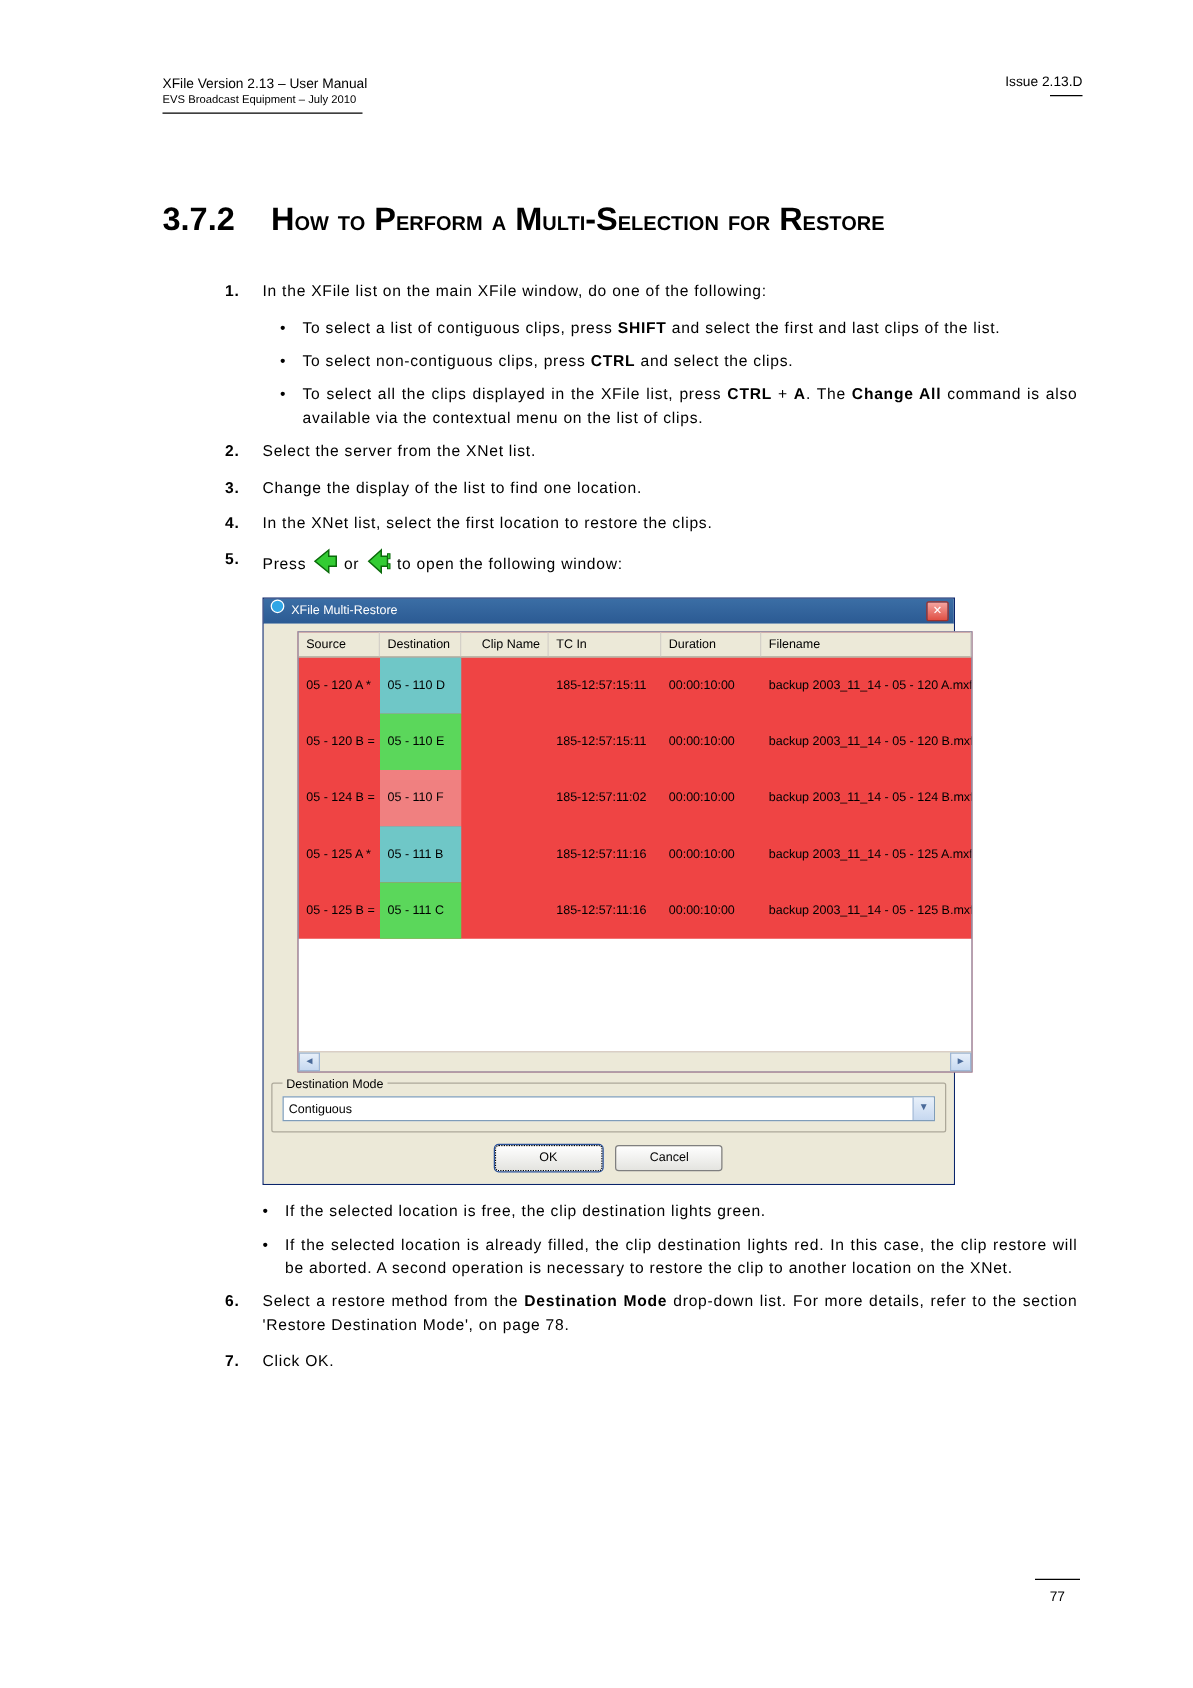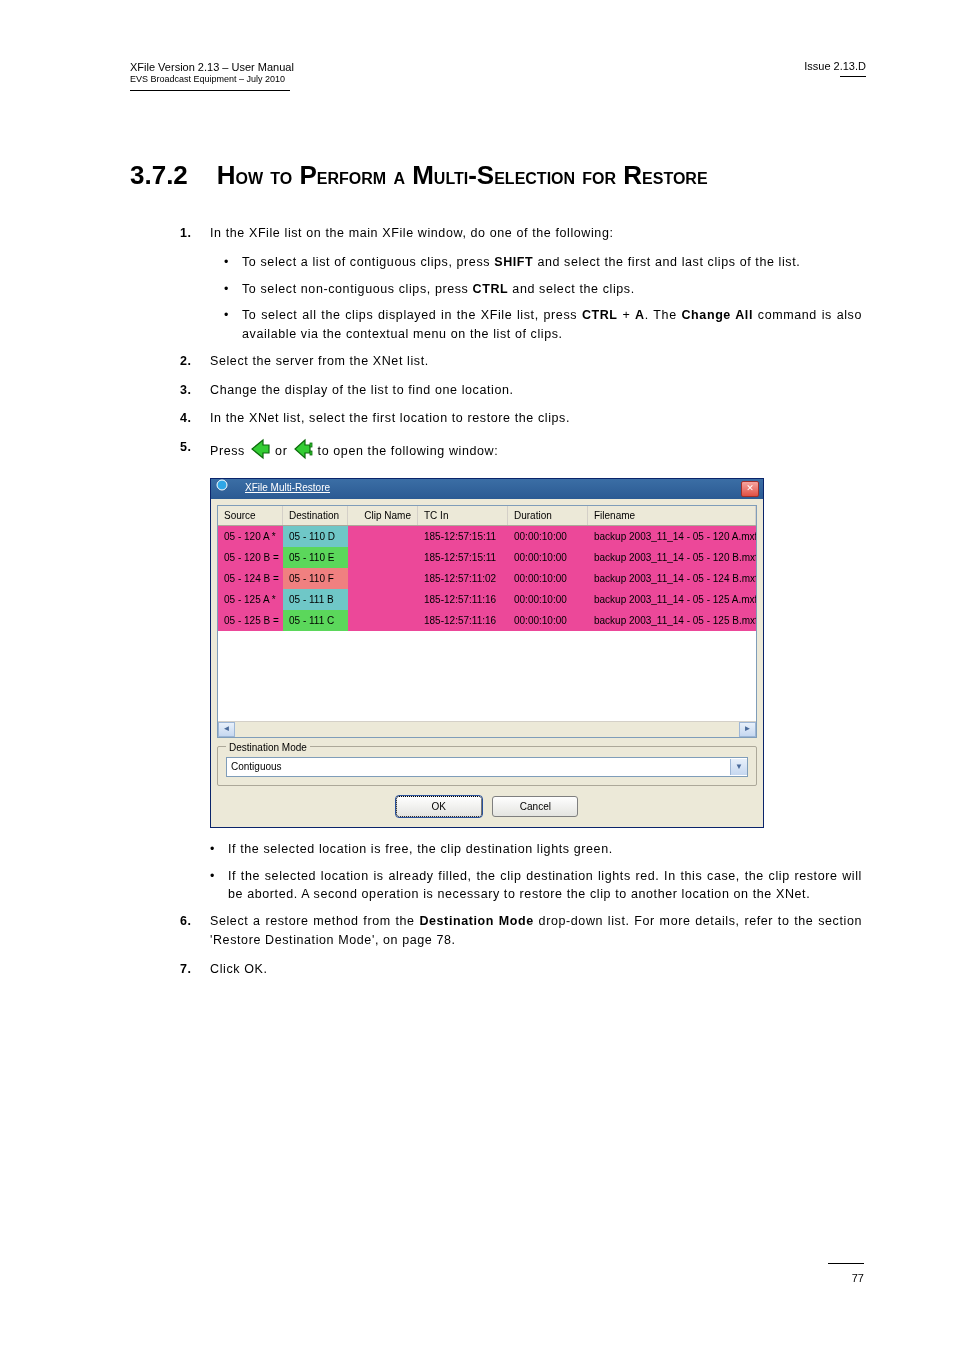--- a/index.html
+++ b/index.html
@@ -92,56 +92,57 @@
   .dlg-title {
     background: linear-gradient(#3b6ea5, #2b5a93);
     color: #fff;
     height: 20px;
     line-height: 20px;
     padding: 0 4px;
     display: flex;
     justify-content: space-between;
     align-items: center;
   }
-  .dlg-title .tleft { display: flex; gap: 16px; text-decoration: underline; }
+  .dlg-title .tleft { display: flex; align-items: center; gap: 4px; }
   .dlg-title .closebtn {
     width: 16px; height: 14px;
     background: linear-gradient(#f5a5a0, #e05044);
     border: 1px solid #a0302a;
     border-radius: 2px;
     color: #fff;
     font-size: 9px;
     text-align: center;
     line-height: 12px;
   }
   .dlg-body { background: #ece9d8; padding: 6px 6px 10px 6px; }
   .tbl {
-    background: #ec4899;
+    background: #ef4444;
     border: 1px solid #7f9db9;
     width: 100%;
     box-sizing: border-box;
+    margin-left: 21px;
   }
   .tbl .hdrrow {
     display: flex;
     background: #ece9d8;
     border-bottom: 1px solid #aca899;
     font-size: 10px;
   }
   .tbl .hdrrow .hc {
     padding: 2px 6px;
     border-right: 1px solid #d4d0c8;
     box-sizing: border-box;
   }
   .tbl .datarow {
     display: flex;
     font-size: 10px;
     line-height: 13px;
   }
   .tbl .datarow .c {
-    padding: 4px 6px;
+    padding: 16px 6px;
     box-sizing: border-box;
     white-space: nowrap;
     overflow: hidden;
   }
   .c-src   { width: 65px; }
   .c-dest  { width: 65px; }
   .c-clip  { width: 70px; text-align: right; }
   .c-tcin  { width: 90px; }
   .c-dur   { width: 80px; }
   .c-file  { flex: 1; }
@@ -176,21 +177,20 @@
     left: 8px;
     background: #ece9d8;
     padding: 0 3px;
     font-size: 10px;
   }
   .dropdown {
     display: flex;
     border: 1px solid #7f9db9;
     background: #fff;
     height: 18px;
-    align-items: center;
   }
   .dropdown .ddtxt { flex: 1; padding: 2px 4px; }
   .dropdown .ddbtn {
     width: 16px;
     background: linear-gradient(#e8f0fa, #c6d8f0);
     border-left: 1px solid #9db6d6;
     text-align: center;
     font-size: 8px;
     line-height: 16px;
     color: #4a6a9a;
@@ -207,21 +207,21 @@
     border-radius: 3px;
     background: linear-gradient(#fefefe, #e4e4e0);
     margin: 0 4px;
     font-size: 10px;
   }
   .winbtn.default { border: 1px dotted #000; outline: 1px solid #28509a; outline-offset: 0; }
 
   .footer-num {
     position: absolute;
     bottom: 66px;
-    right: 90px;
+    right: 102px;
     font-size: 11px;
   }
   .footer-rule {
     position: absolute;
     bottom: 86px;
     right: 90px;
     width: 36px;
     border-top: 1px solid #000;
   }
   .hi-green { background: #5bd75b; }

